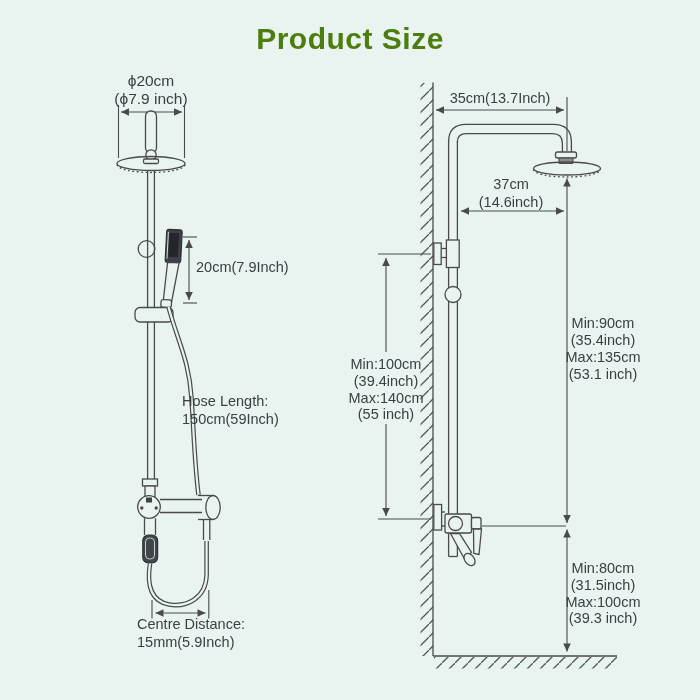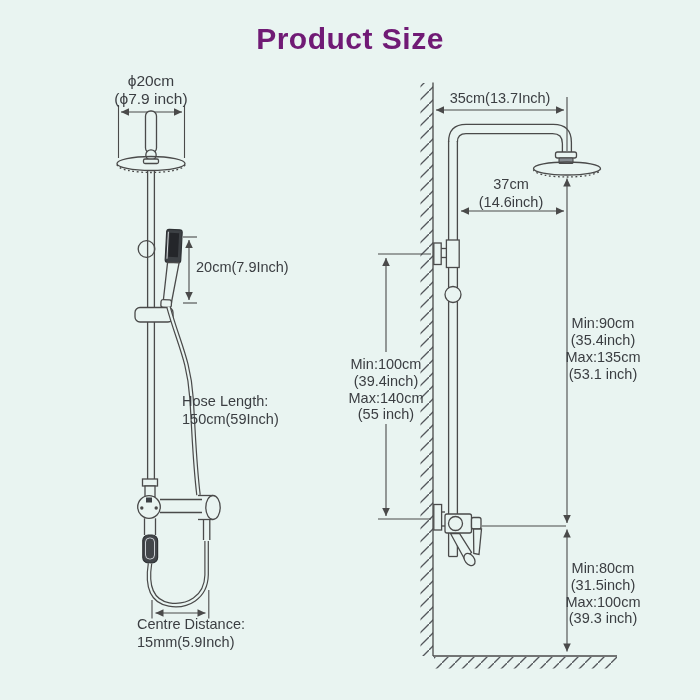--- a/index.html
+++ b/index.html
@@ -1,19 +1,19 @@
 <!DOCTYPE html>
 <html><head>
 <meta charset="utf-8">
 <style>
   html,body{margin:0;padding:0;}
   .stage{position:relative;width:700px;height:700px;background:#e9f4f1;overflow:hidden;
          font-family:"Liberation Sans", sans-serif;}
   .title{position:absolute;top:22px;left:0;width:100%;margin:0;text-align:center;
-         font-size:30px;font-weight:800;letter-spacing:.5px;color:#701a75;
+         font-size:30px;font-weight:800;letter-spacing:.5px;color:#4d7c0f;
          font-family:"Liberation Sans", sans-serif;}
   svg{position:absolute;left:0;top:0;}
   .lbl{font-family:"Liberation Sans", sans-serif;font-size:14.5px;fill:#3b3e42;}
   .lblm{text-anchor:middle;}
   .big{font-size:15.5px;}
   .ln{stroke:#4a4a4a;stroke-width:1.3;fill:none;}
   .dim{stroke:#4a4a4a;stroke-width:1.1;fill:none;}
   .bgfill{fill:#e9f4f1;}
   .hoseo{stroke:#4a4a4a;stroke-width:4.6;fill:none;}
   .hosei{stroke:#e9f4f1;stroke-width:2.2;fill:none;}

